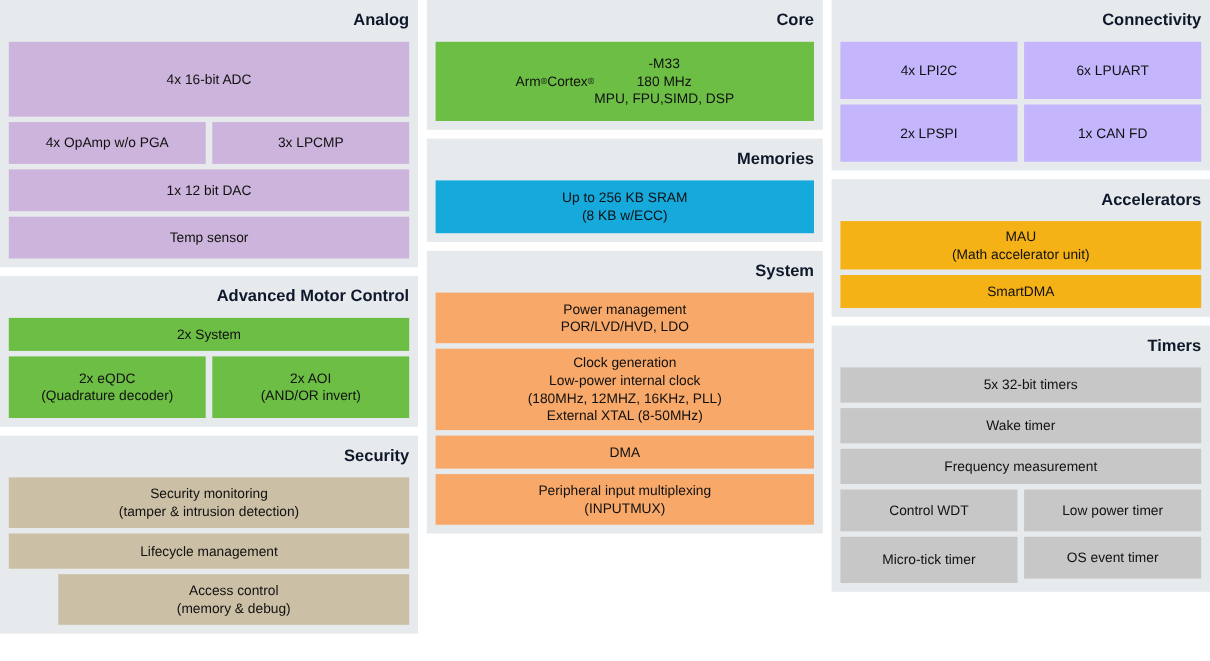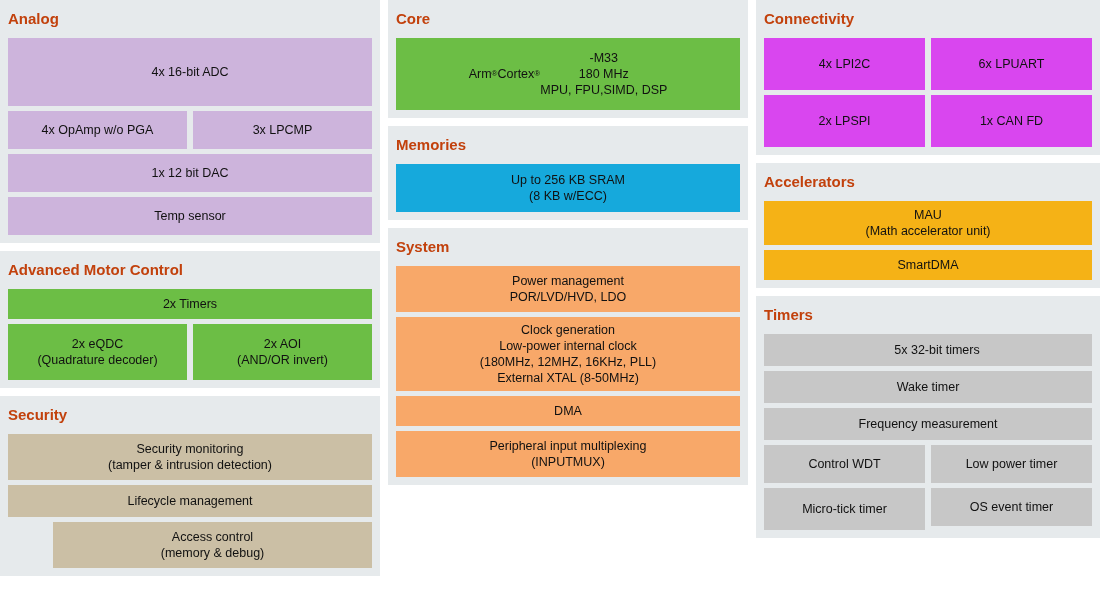--- a/index.html
+++ b/index.html
@@ -35,26 +35,26 @@
 
   .panel {
     background: #e6eaec;
     padding: 6px 8px 8px 8px;
     display: flex;
     flex-direction: column;
     gap: 5px;
   }
 
   .panel-title {
-    text-align: left;
+    text-align: right;
     font-weight: bold;
     font-size: 15px;
     line-height: 21px;
     padding: 2px 0 4px 0;
-    color: #c2410c;
+    color: #0f172a;
   }
 
   .blk-row {
     display: flex;
     flex-direction: row;
     gap: 6px;
   }
   .blk-row > .blk { flex: 1 1 0; }
 
   .blk {
@@ -67,21 +67,21 @@
     color: #111111;
     padding: 6px 6px;
     white-space: pre-line;
   }
 
   
   .c-purple    { background: #cdb4dc; }
   .c-green     { background: #6cbe45; }
   .c-blue      { background: #16a9dc; }
   .c-orange    { background: #f8a869; }
-  .c-lightblue { background: #d946ef; }
+  .c-lightblue { background: #c4b5fd; }
   .c-amber     { background: #f5b216; }
   .c-gray      { background: #c7c7c7; }
   .c-tan       { background: #cbbfa5; }
 
   sup { font-size: 8px; vertical-align: super; line-height: 0; }
 </style>
 </head>
 <body>
 
 <div class="diagram">
@@ -98,21 +98,21 @@
         <div class="blk-row">
           <div class="blk c-purple" style="height: 38px;">1x 12 bit DAC</div>
         </div>
         <div class="blk-row">
           <div class="blk c-purple" style="height: 38px;">Temp sensor</div>
         </div>
       </div>
       <div class="panel">
         <div class="panel-title">Advanced Motor Control</div>
         <div class="blk-row">
-          <div class="blk c-green" style="height: 30px;">2x Timers</div>
+          <div class="blk c-green" style="height: 30px;">2x System</div>
         </div>
         <div class="blk-row">
           <div class="blk c-green" style="height: 56px;">2x eQDC
 (Quadrature decoder)</div>
           <div class="blk c-green" style="height: 56px;">2x AOI
 (AND/OR invert)</div>
         </div>
       </div>
       <div class="panel">
         <div class="panel-title">Security</div>

